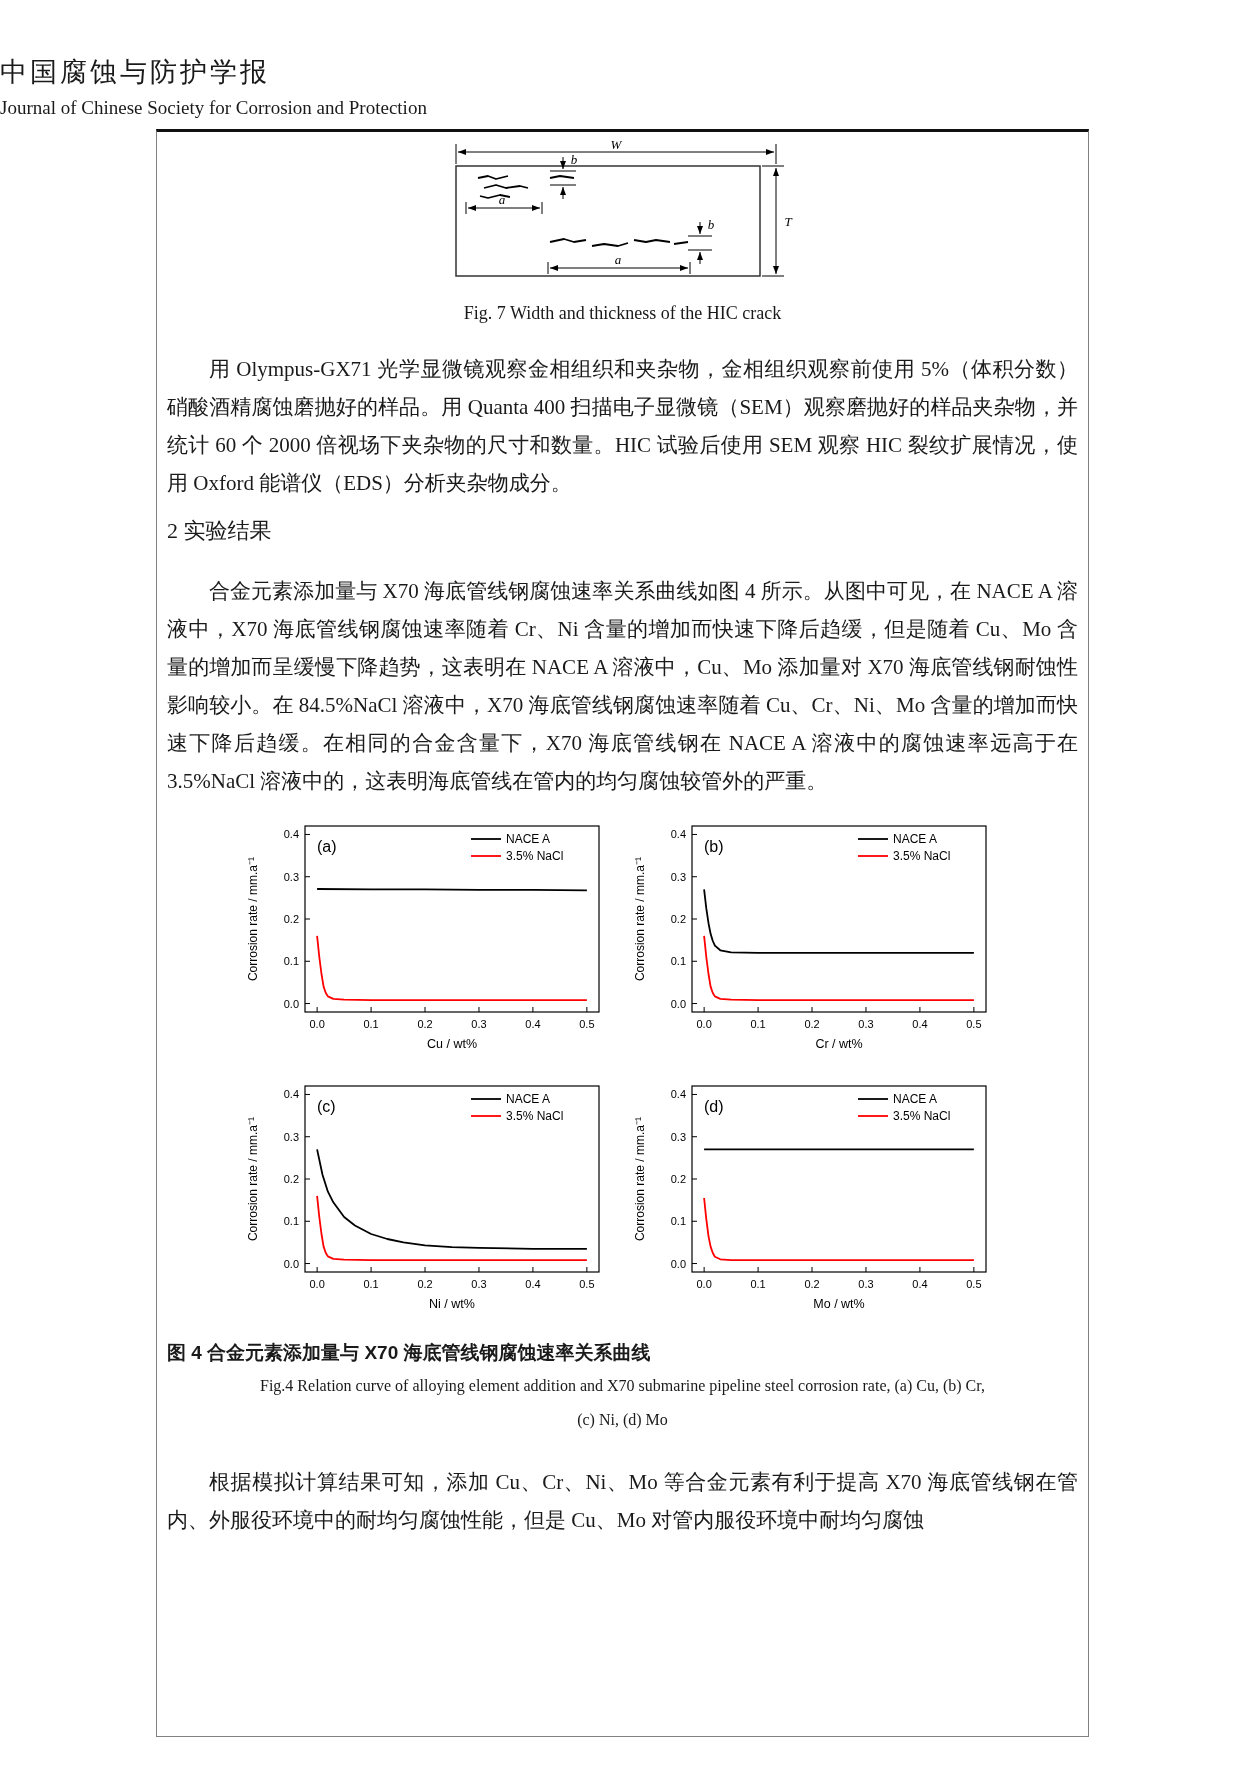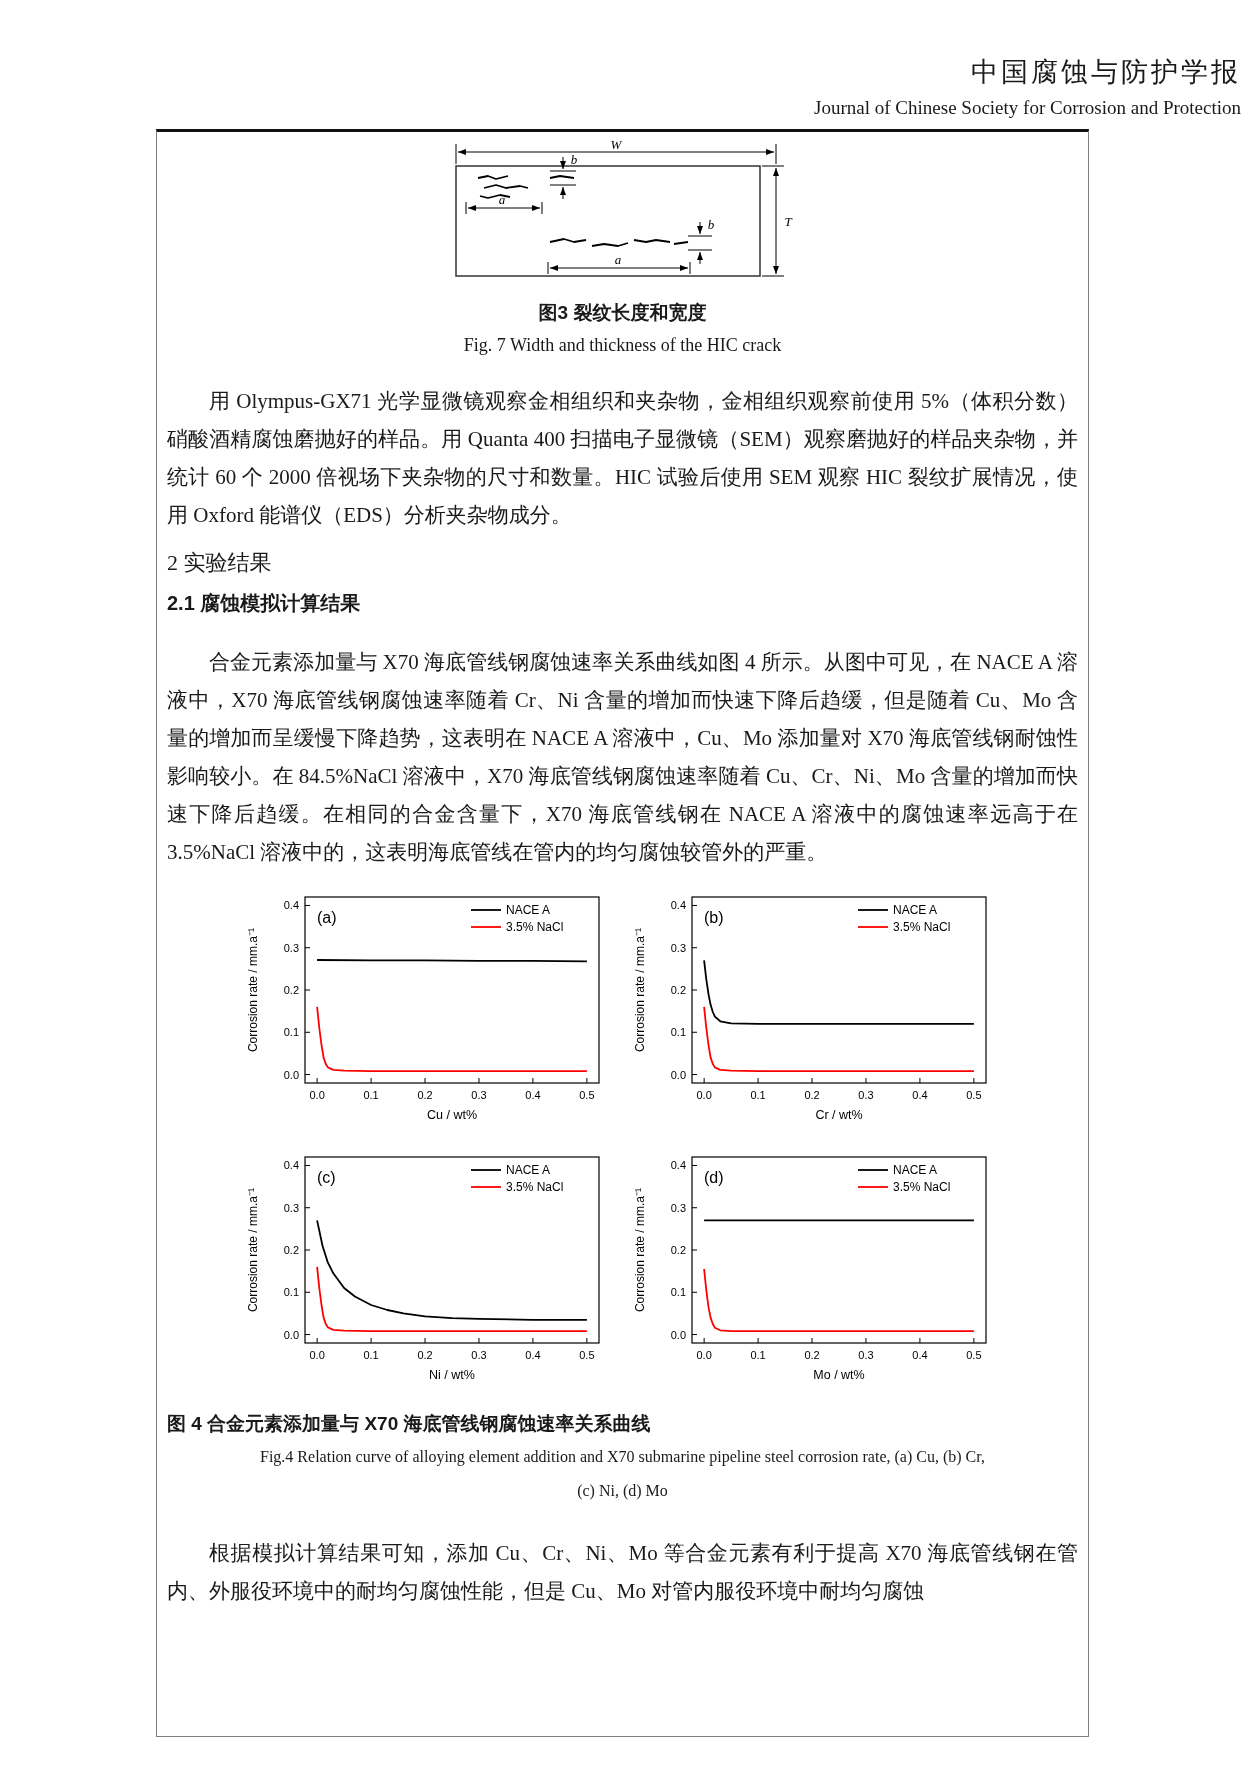--- a/index.html
+++ b/index.html
@@ -1,21 +1,21 @@
 <!DOCTYPE html>
 <html><head>
 <meta charset="utf-8">
 <style>
   * { margin:0; padding:0; box-sizing:border-box; }
   html,body { background:#ffffff; }
   .page {
     width:1241px; height:1766px; background:#fff; position:relative;
     font-family:"Liberation Serif", serif; color:#1a1a1a; overflow:hidden; margin:0 auto;
   }
-  .page-header { text-align:right; padding-top:54px; }
+  .page-header { text-align:left; padding-top:54px; }
   .title-cn { font-size:27px; letter-spacing:3px; }
   .title-en { font-size:19px; margin-top:7px; }
   .frame {
     margin:10px 152px 0 156px; height:1608px;
     border-top:3px solid #111; border-left:1px solid #808080;
     border-right:1px solid #808080; border-bottom:1px solid #808080;
     padding:4px 10px 0;
   }
   .fig3-wrap { text-align:center; margin-top:4px; }
   .hei { font-family:"Liberation Sans", sans-serif; font-weight:700; }
@@ -102,27 +102,25 @@
         <text x="261" y="89" font-size="13" font-style="italic" text-anchor="middle">b</text>
         <g stroke="#000" stroke-width="1">
           <line x1="98" y1="122" x2="98" y2="134"></line>
           <line x1="240" y1="122" x2="240" y2="134"></line>
           <line x1="100" y1="128" x2="238" y2="128" marker-start="url(#arr)" marker-end="url(#arr)"></line>
         </g>
         <text x="168" y="124" font-size="13" font-style="italic" text-anchor="middle">a</text>
       </svg>
     </div>
 
-    <div class="fig-cap-cn hei">图3  裂纹长度和宽度</div>
     <div class="fig-cap-en">Fig. 7 Width and thickness of the HIC crack</div>
 
     <p class="body">用 Olympus-GX71 光学显微镜观察金相组织和夹杂物，金相组织观察前使用 5%（体积分数）硝酸酒精腐蚀磨抛好的样品。用 Quanta 400 扫描电子显微镜（SEM）观察磨抛好的样品夹杂物，并统计 60 个 2000 倍视场下夹杂物的尺寸和数量。HIC 试验后使用 SEM 观察 HIC 裂纹扩展情况，使用 Oxford 能谱仪（EDS）分析夹杂物成分。</p>
 
     <div class="h-l1">2  实验结果</div>
-    <div class="h-l2 hei">2.1  腐蚀模拟计算结果</div>
 
     <p class="body">合金元素添加量与 X70 海底管线钢腐蚀速率关系曲线如图 4 所示。从图中可见，在 NACE A 溶液中，X70 海底管线钢腐蚀速率随着 Cr、Ni 含量的增加而快速下降后趋缓，但是随着 Cu、Mo 含量的增加而呈缓慢下降趋势，这表明在 NACE A 溶液中，Cu、Mo 添加量对 X70 海底管线钢耐蚀性影响较小。在 84.5%NaCl 溶液中，X70 海底管线钢腐蚀速率随着 Cu、Cr、Ni、Mo 含量的增加而快速下降后趋缓。在相同的合金含量下，X70 海底管线钢在 NACE A 溶液中的腐蚀速率远高于在 3.5%NaCl 溶液中的，这表明海底管线在管内的均匀腐蚀较管外的严重。</p>
 
     <div class="chart-grid">
       <div class="chart-cell"><svg xmlns="http://www.w3.org/2000/svg" width="372" height="252" viewBox="0 0 372 252" font-family="'Liberation Sans',sans-serif">
             <rect x="62" y="12" width="294" height="186" fill="none" stroke="#000" stroke-width="1.2"></rect>
             <line x1="74.13761467889908" y1="198" x2="74.13761467889908" y2="193" stroke="#000" stroke-width="1"></line>
             <text x="74.13761467889908" y="214" font-size="11" text-anchor="middle" fill="#000">0.0</text>
             <line x1="128.08256880733944" y1="198" x2="128.08256880733944" y2="193" stroke="#000" stroke-width="1"></line>
             <text x="128.08256880733944" y="214" font-size="11" text-anchor="middle" fill="#000">0.1</text>

